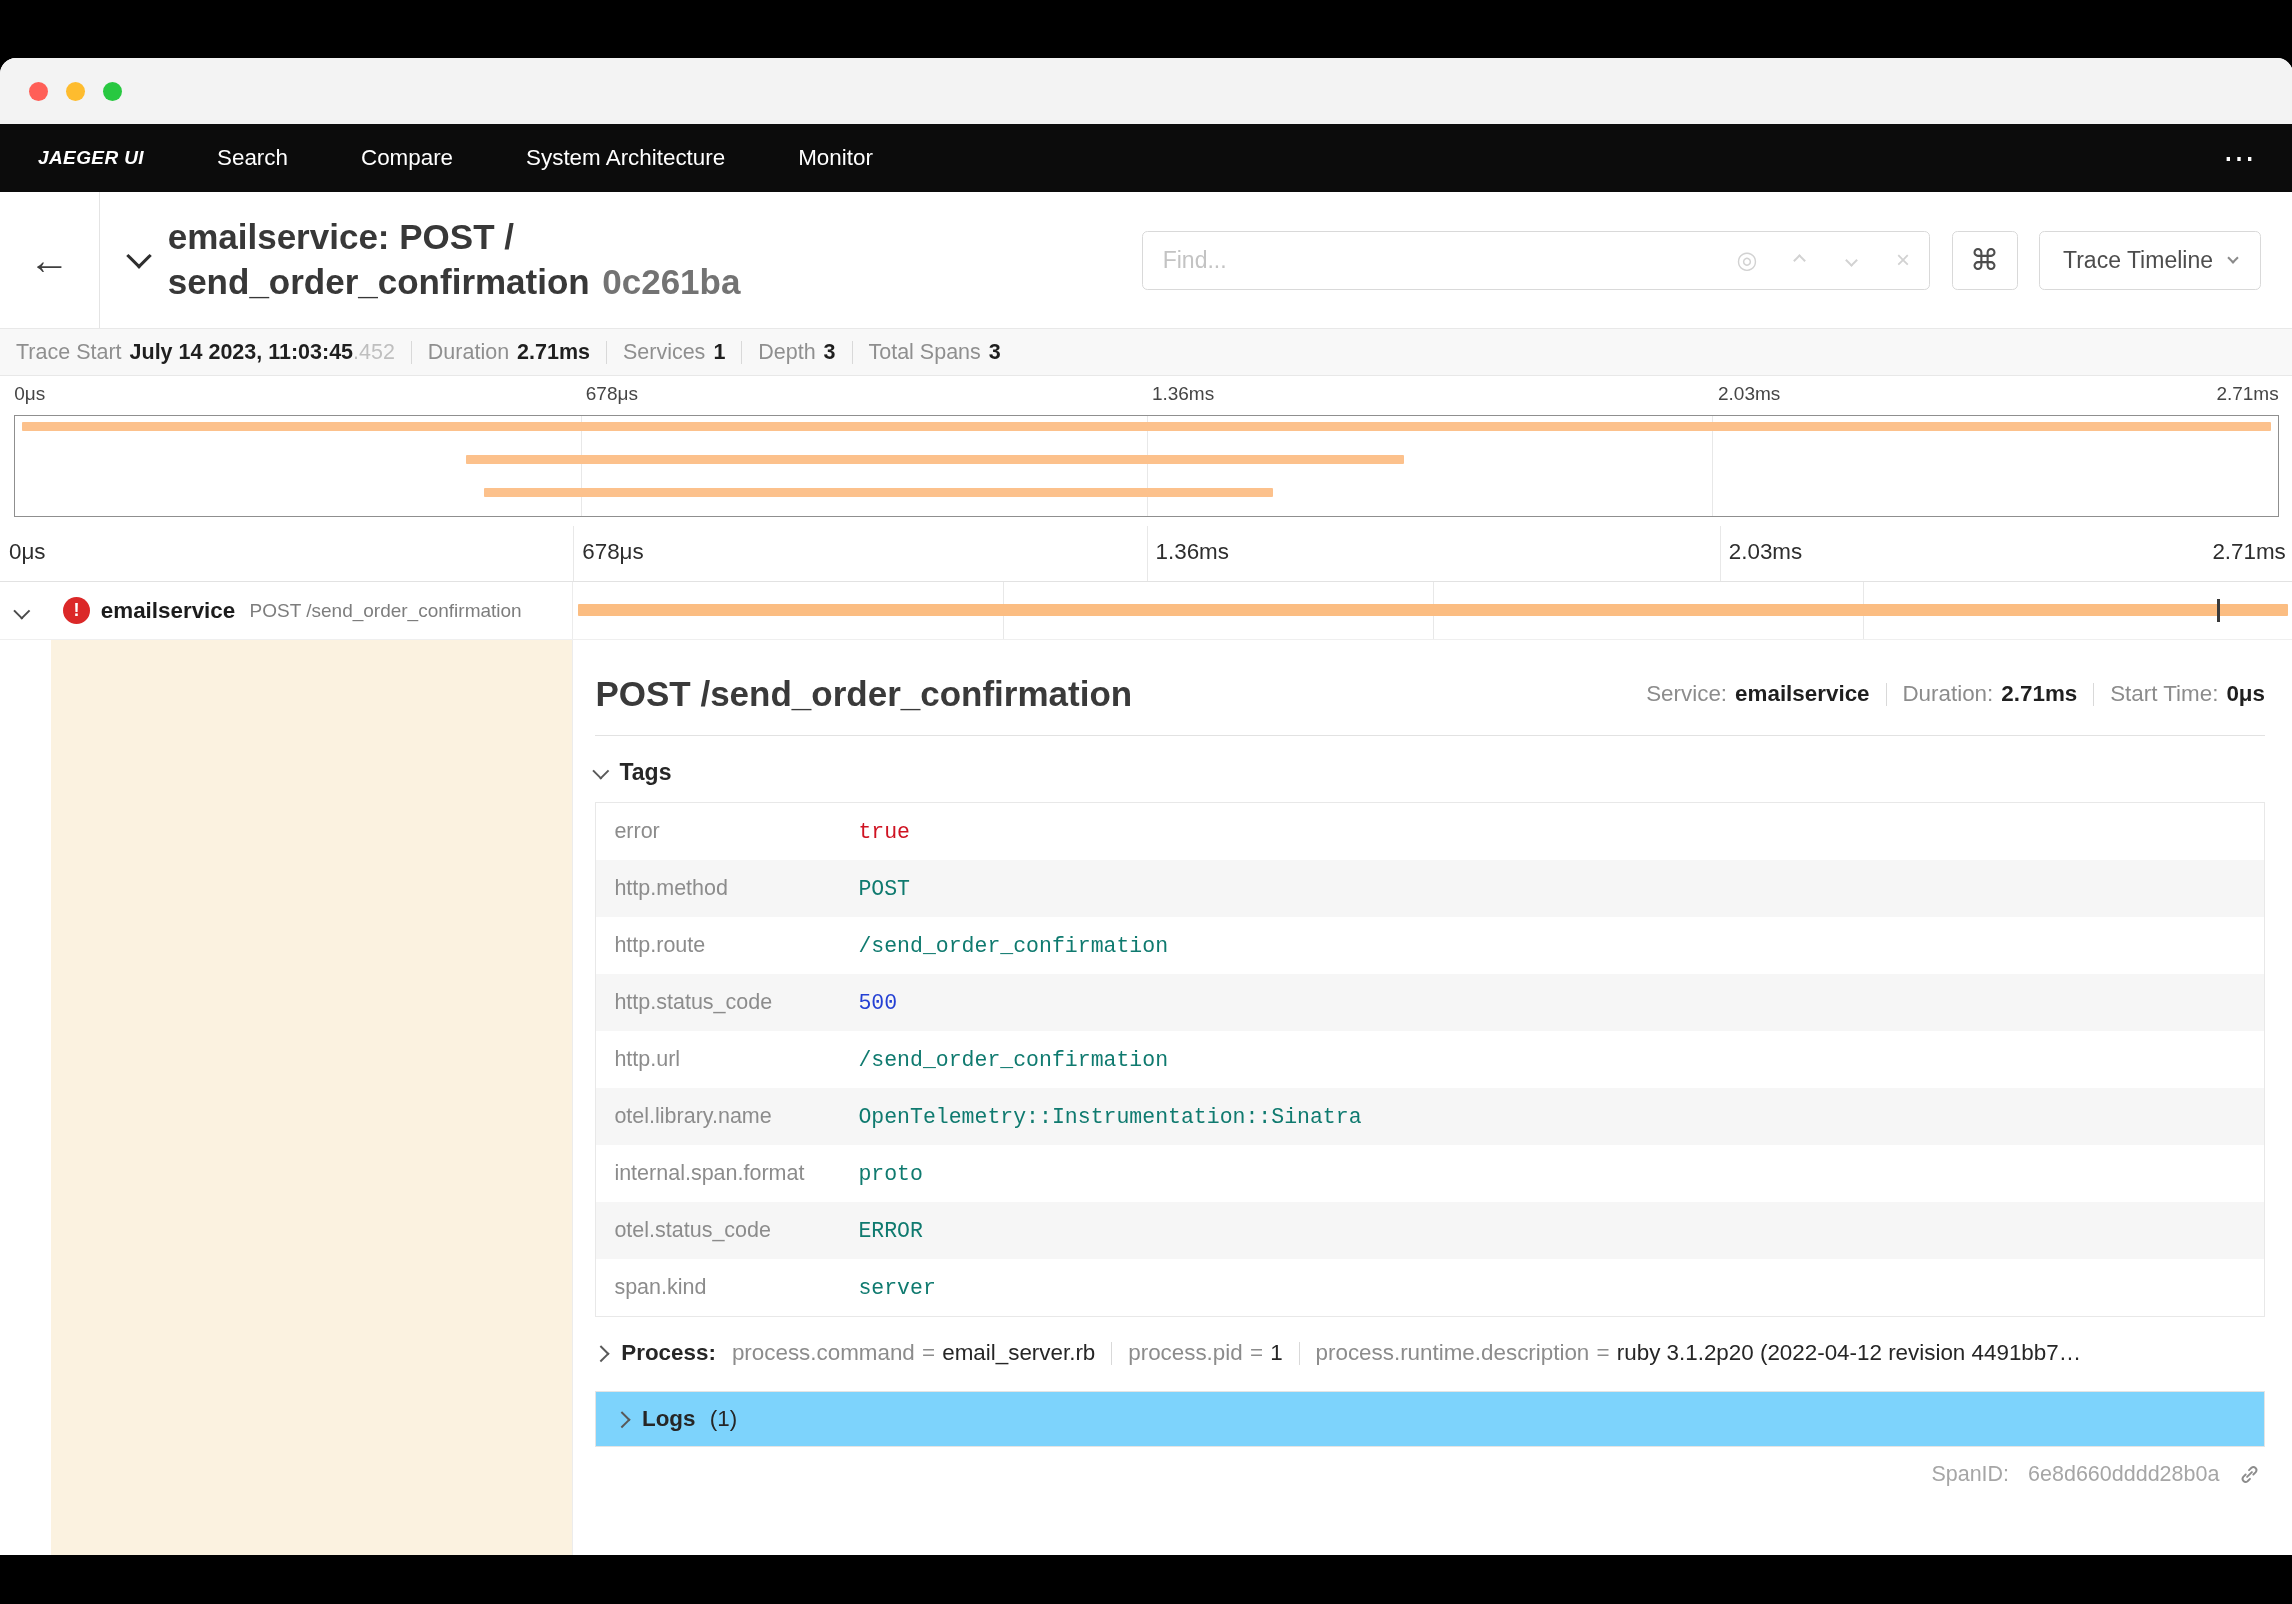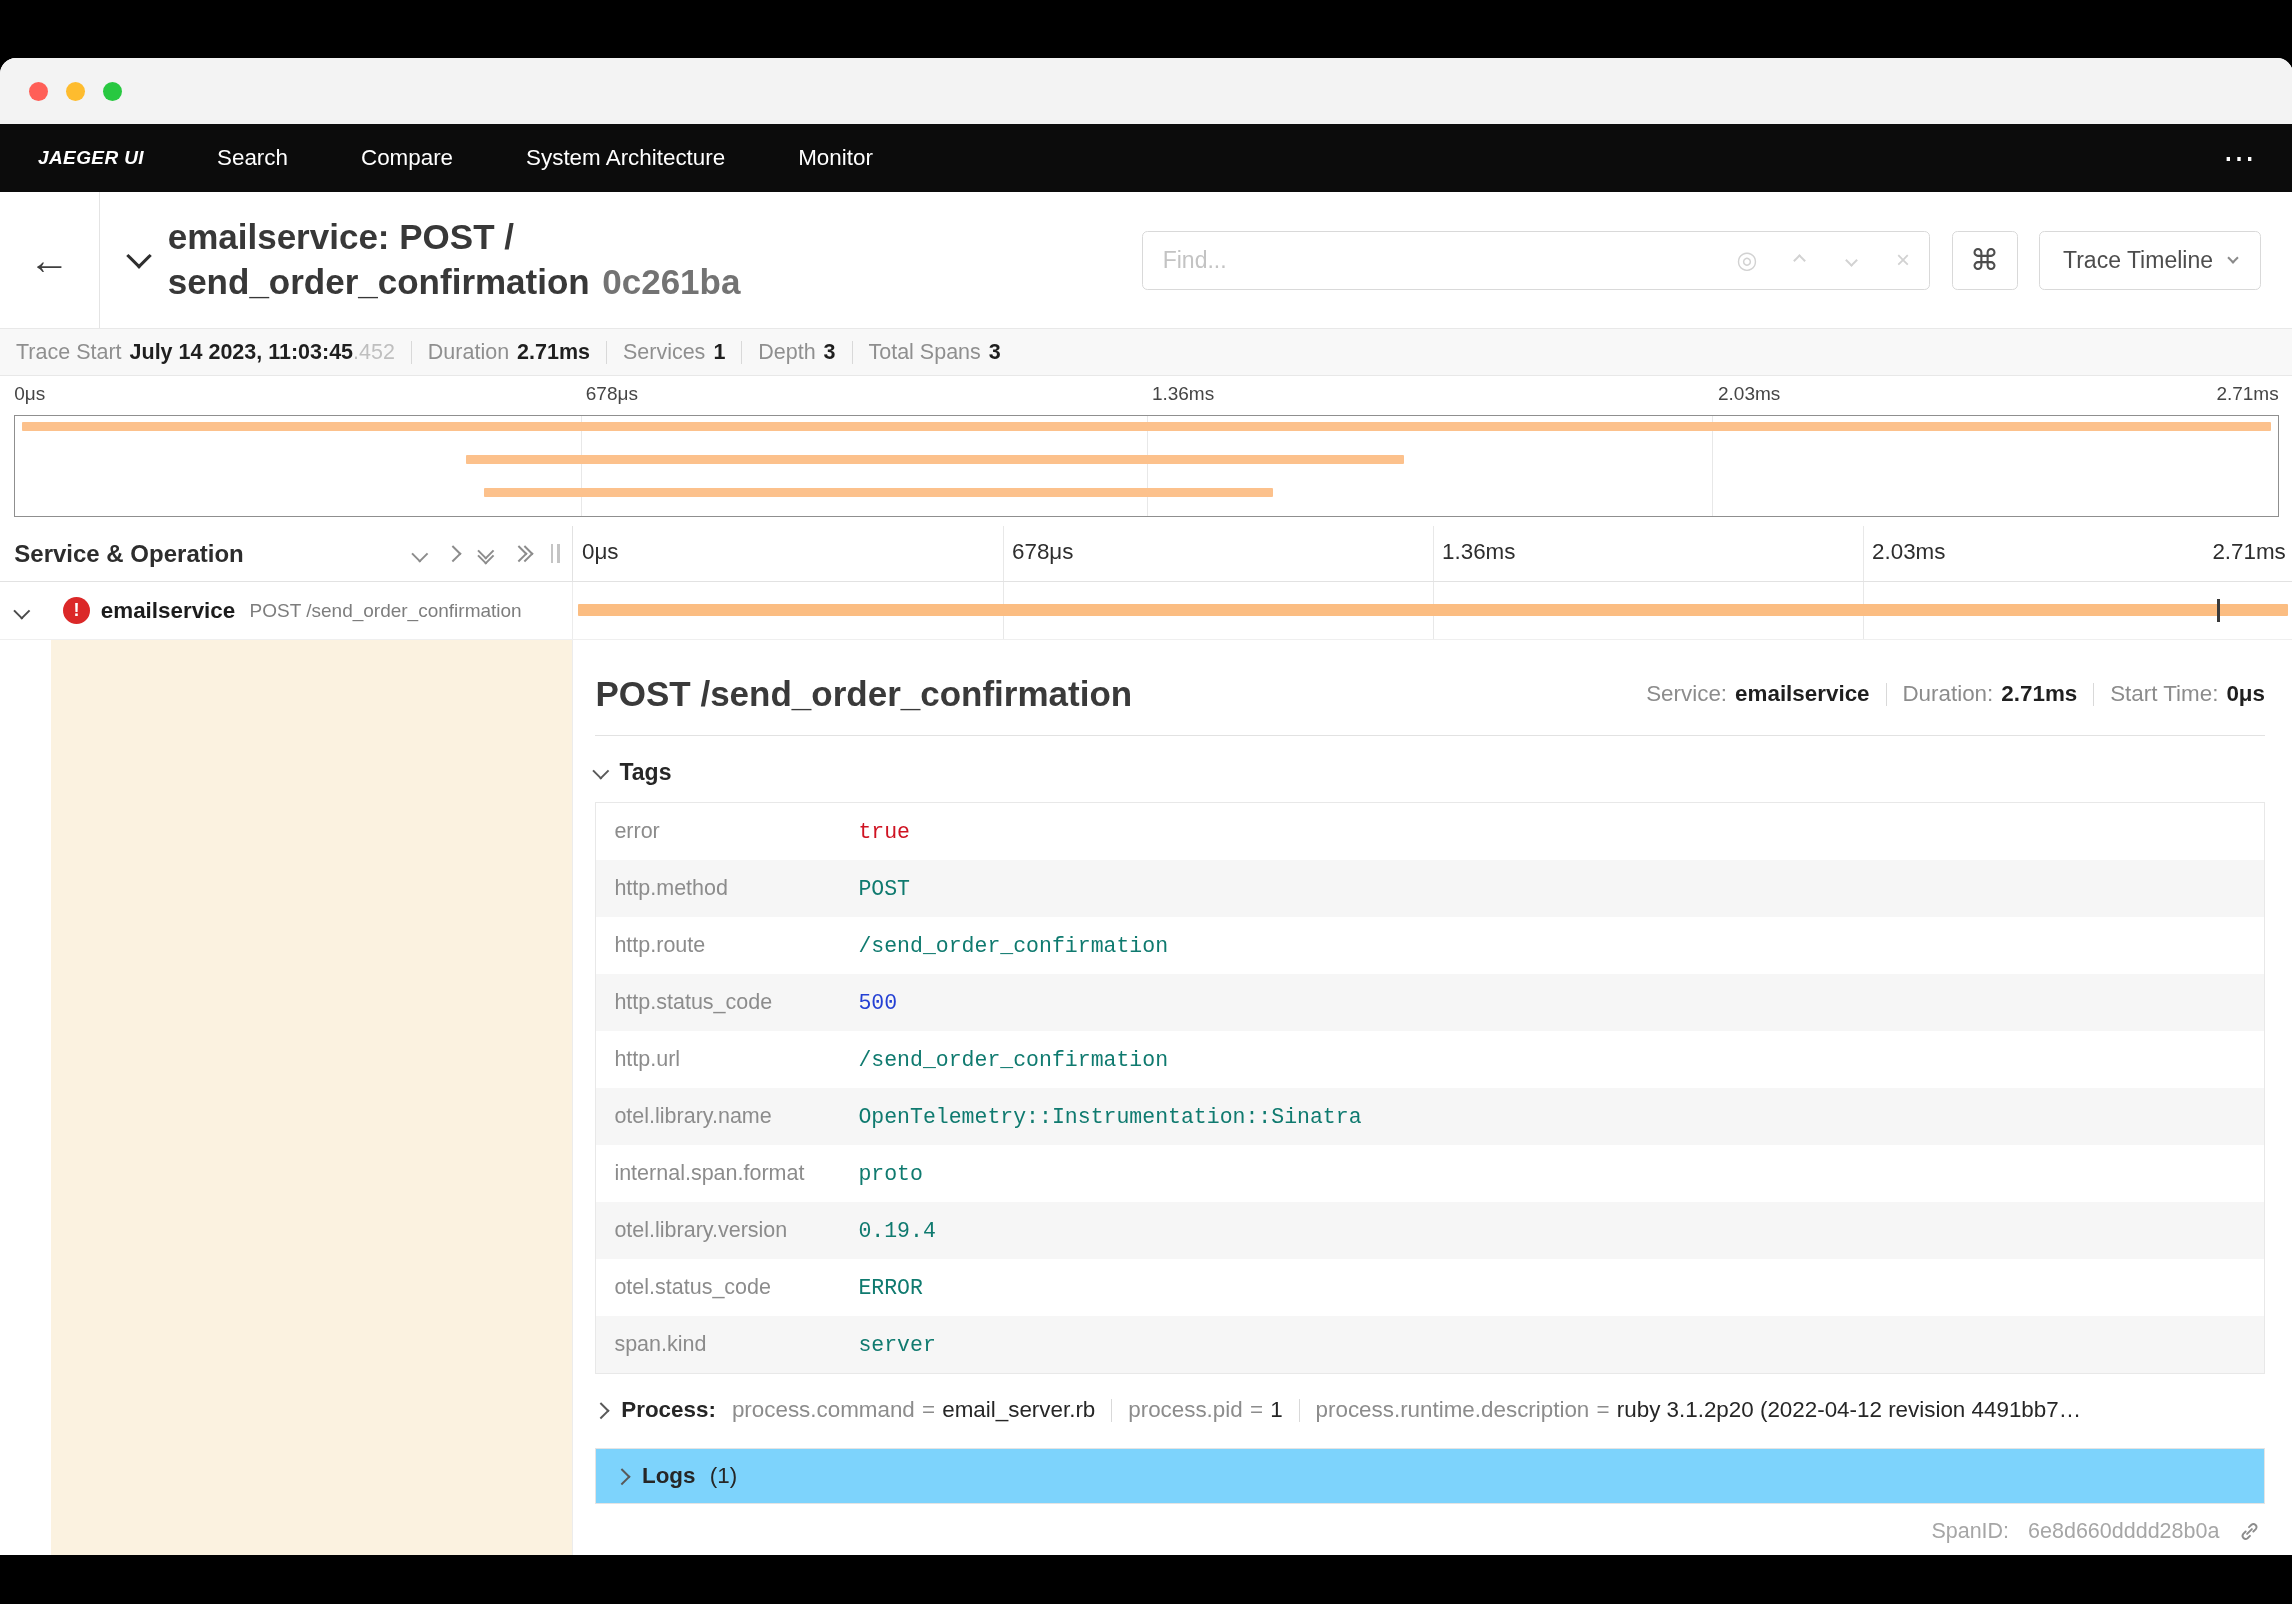--- a/index.html
+++ b/index.html
@@ -217,43 +217,20 @@
         <i class="grid25"></i>
         <i class="grid50"></i>
         <i class="grid75"></i>
         <div class="mm-bar b0" style="left: 0.3%; width: 99.4%;"></div>
         <div class="mm-bar b1" style="left: 19.9%; width: 41.5%;"></div>
         <div class="mm-bar b2" style="left: 20.7%; width: 34.9%;"></div>
       </div>
     </div>
 
     <div class="tl-header">
-      <div class="tl-header-left">
-        <h2>Service &amp; Operation</h2>
-        <div class="tlh-icons">
-          <span>
-              <i class="chev"></i>
-            </span>
-          <span>
-              <i class="chev right"></i>
-            </span>
-          <span class="dchev">
-              <i class="chev"></i>
-              <i class="chev"></i>
-            </span>
-          <span>
-              <i class="chev right"></i>
-              <i class="chev right" style="margin-left:-5.4px"></i>
-            </span>
-        </div>
-        <span class="col-grip">
-            <i></i>
-            <i></i>
-          </span>
-      </div>
       <div class="tl-ruler">
         <i class="grid25"></i>
         <i class="grid50"></i>
         <i class="grid75"></i>
         <span class="tick" style="left:9px">0μs</span>
         <span class="tick" style="left:calc(25% + 9px)">678μs</span>
         <span class="tick" style="left:calc(50% + 9px)">1.36ms</span>
         <span class="tick" style="left:calc(75% + 9px)">2.03ms</span>
         <span class="tick" style="right:7.2px">2.71ms</span>
       </div>
@@ -323,24 +300,20 @@
             <span class="tag-key">http.url</span>
             <span class="tag-val v-str">/send_order_confirmation</span>
           </div>
           <div class="tag-row">
             <span class="tag-key">otel.library.name</span>
             <span class="tag-val v-str">OpenTelemetry::Instrumentation::Sinatra</span>
           </div>
           <div class="tag-row">
             <span class="tag-key">internal.span.format</span>
             <span class="tag-val v-str">proto</span>
-          </div>
-          <div class="tag-row">
-            <span class="tag-key">otel.library.version</span>
-            <span class="tag-val v-str">0.19.4</span>
           </div>
           <div class="tag-row">
             <span class="tag-key">otel.status_code</span>
             <span class="tag-val v-str">ERROR</span>
           </div>
           <div class="tag-row">
             <span class="tag-key">span.kind</span>
             <span class="tag-val v-str">server</span>
           </div>
         </div>

